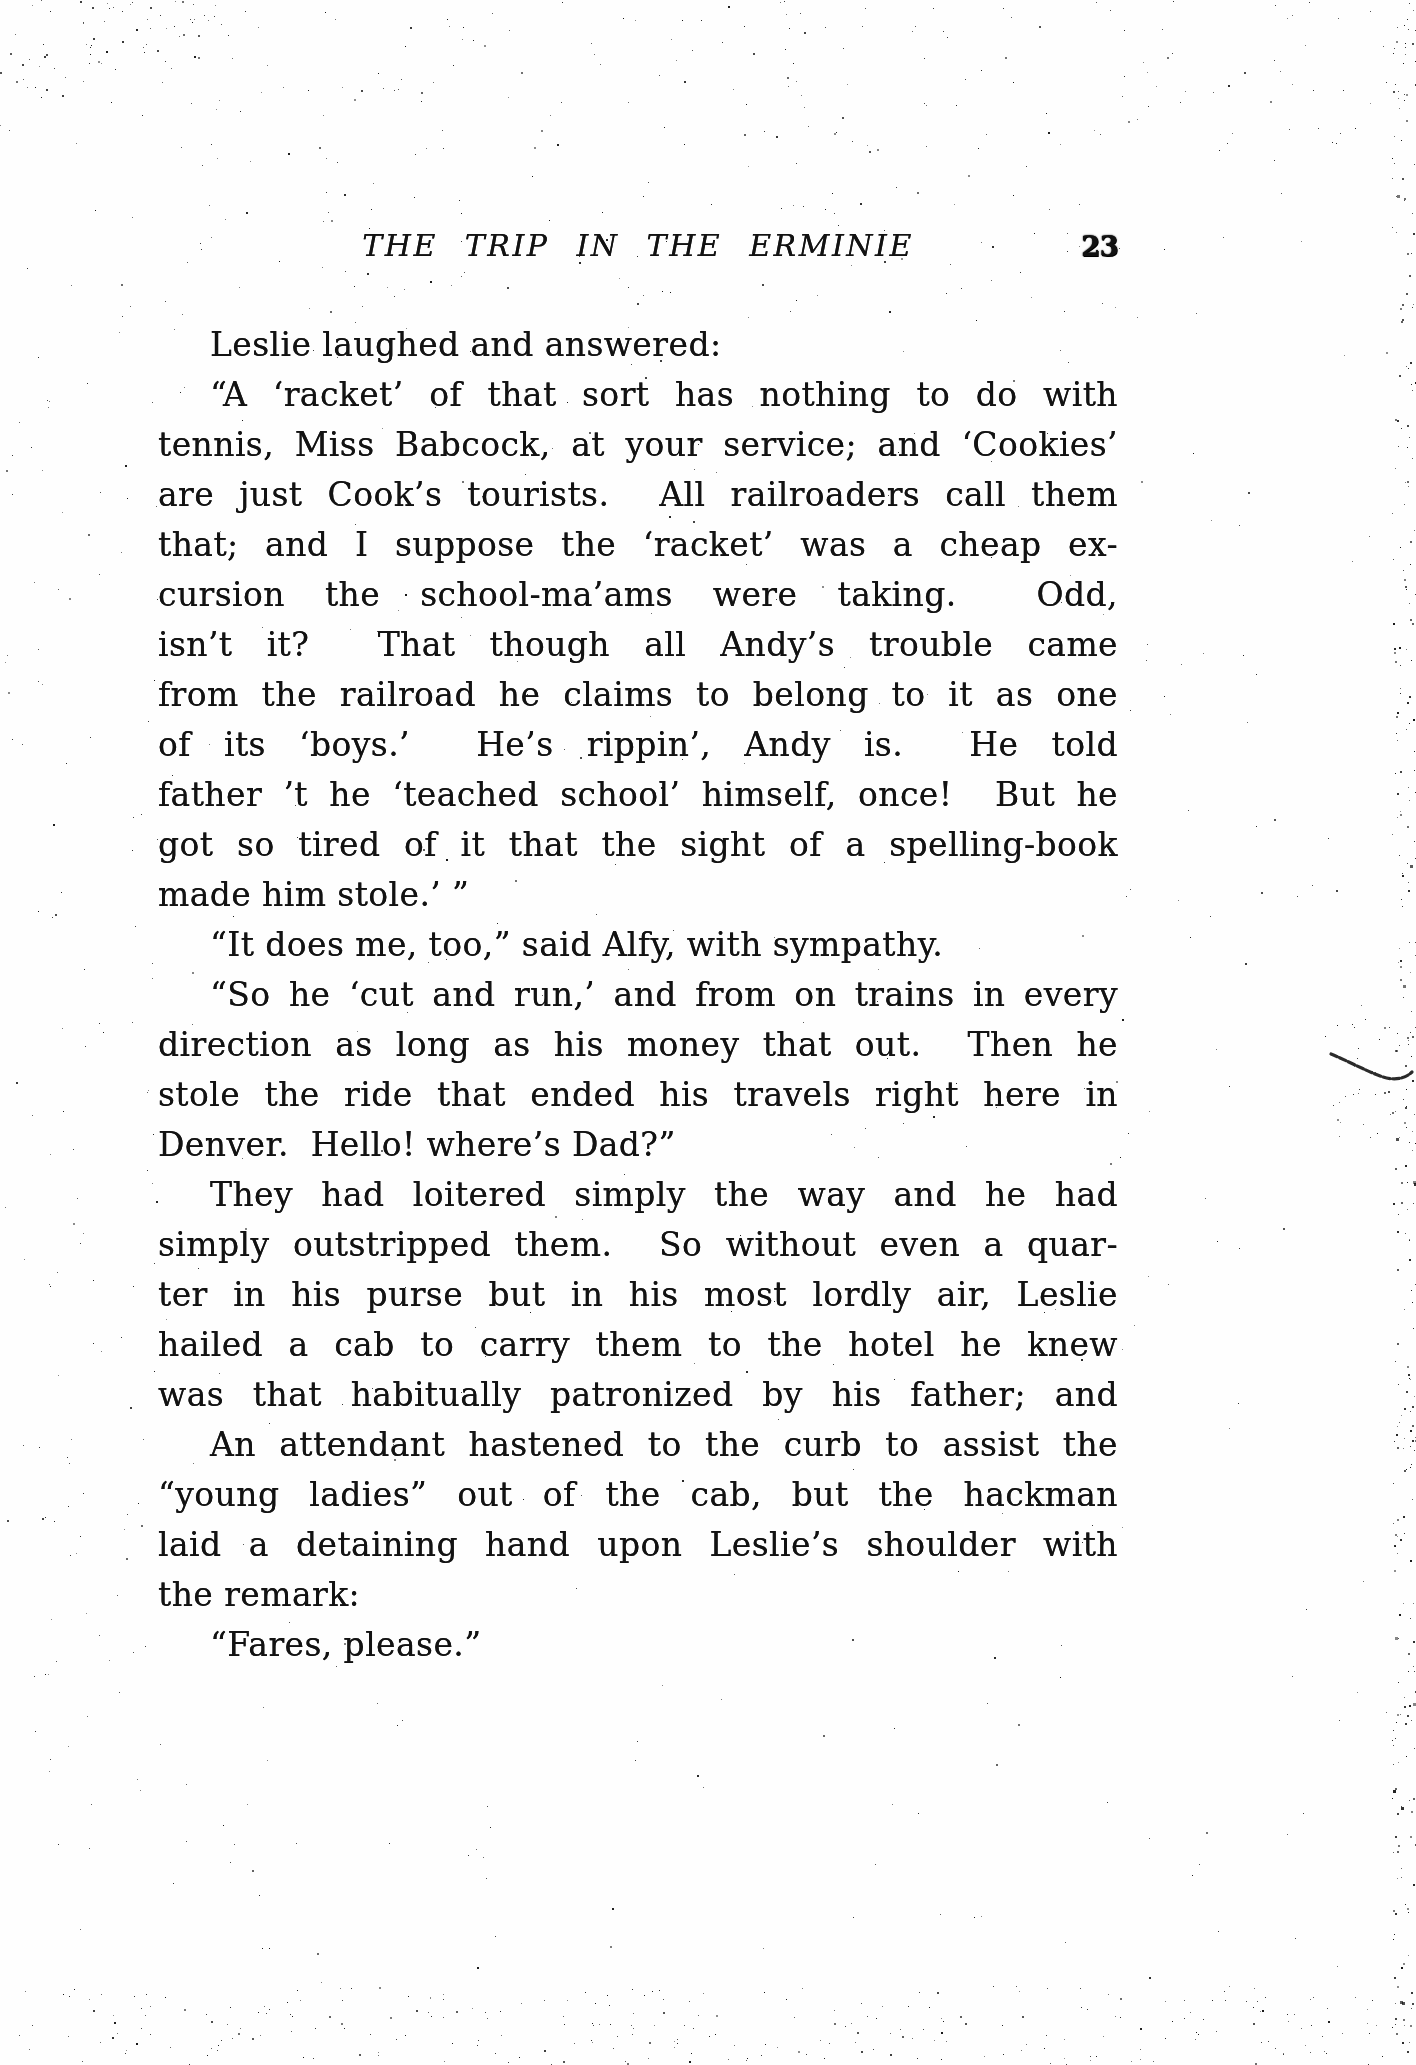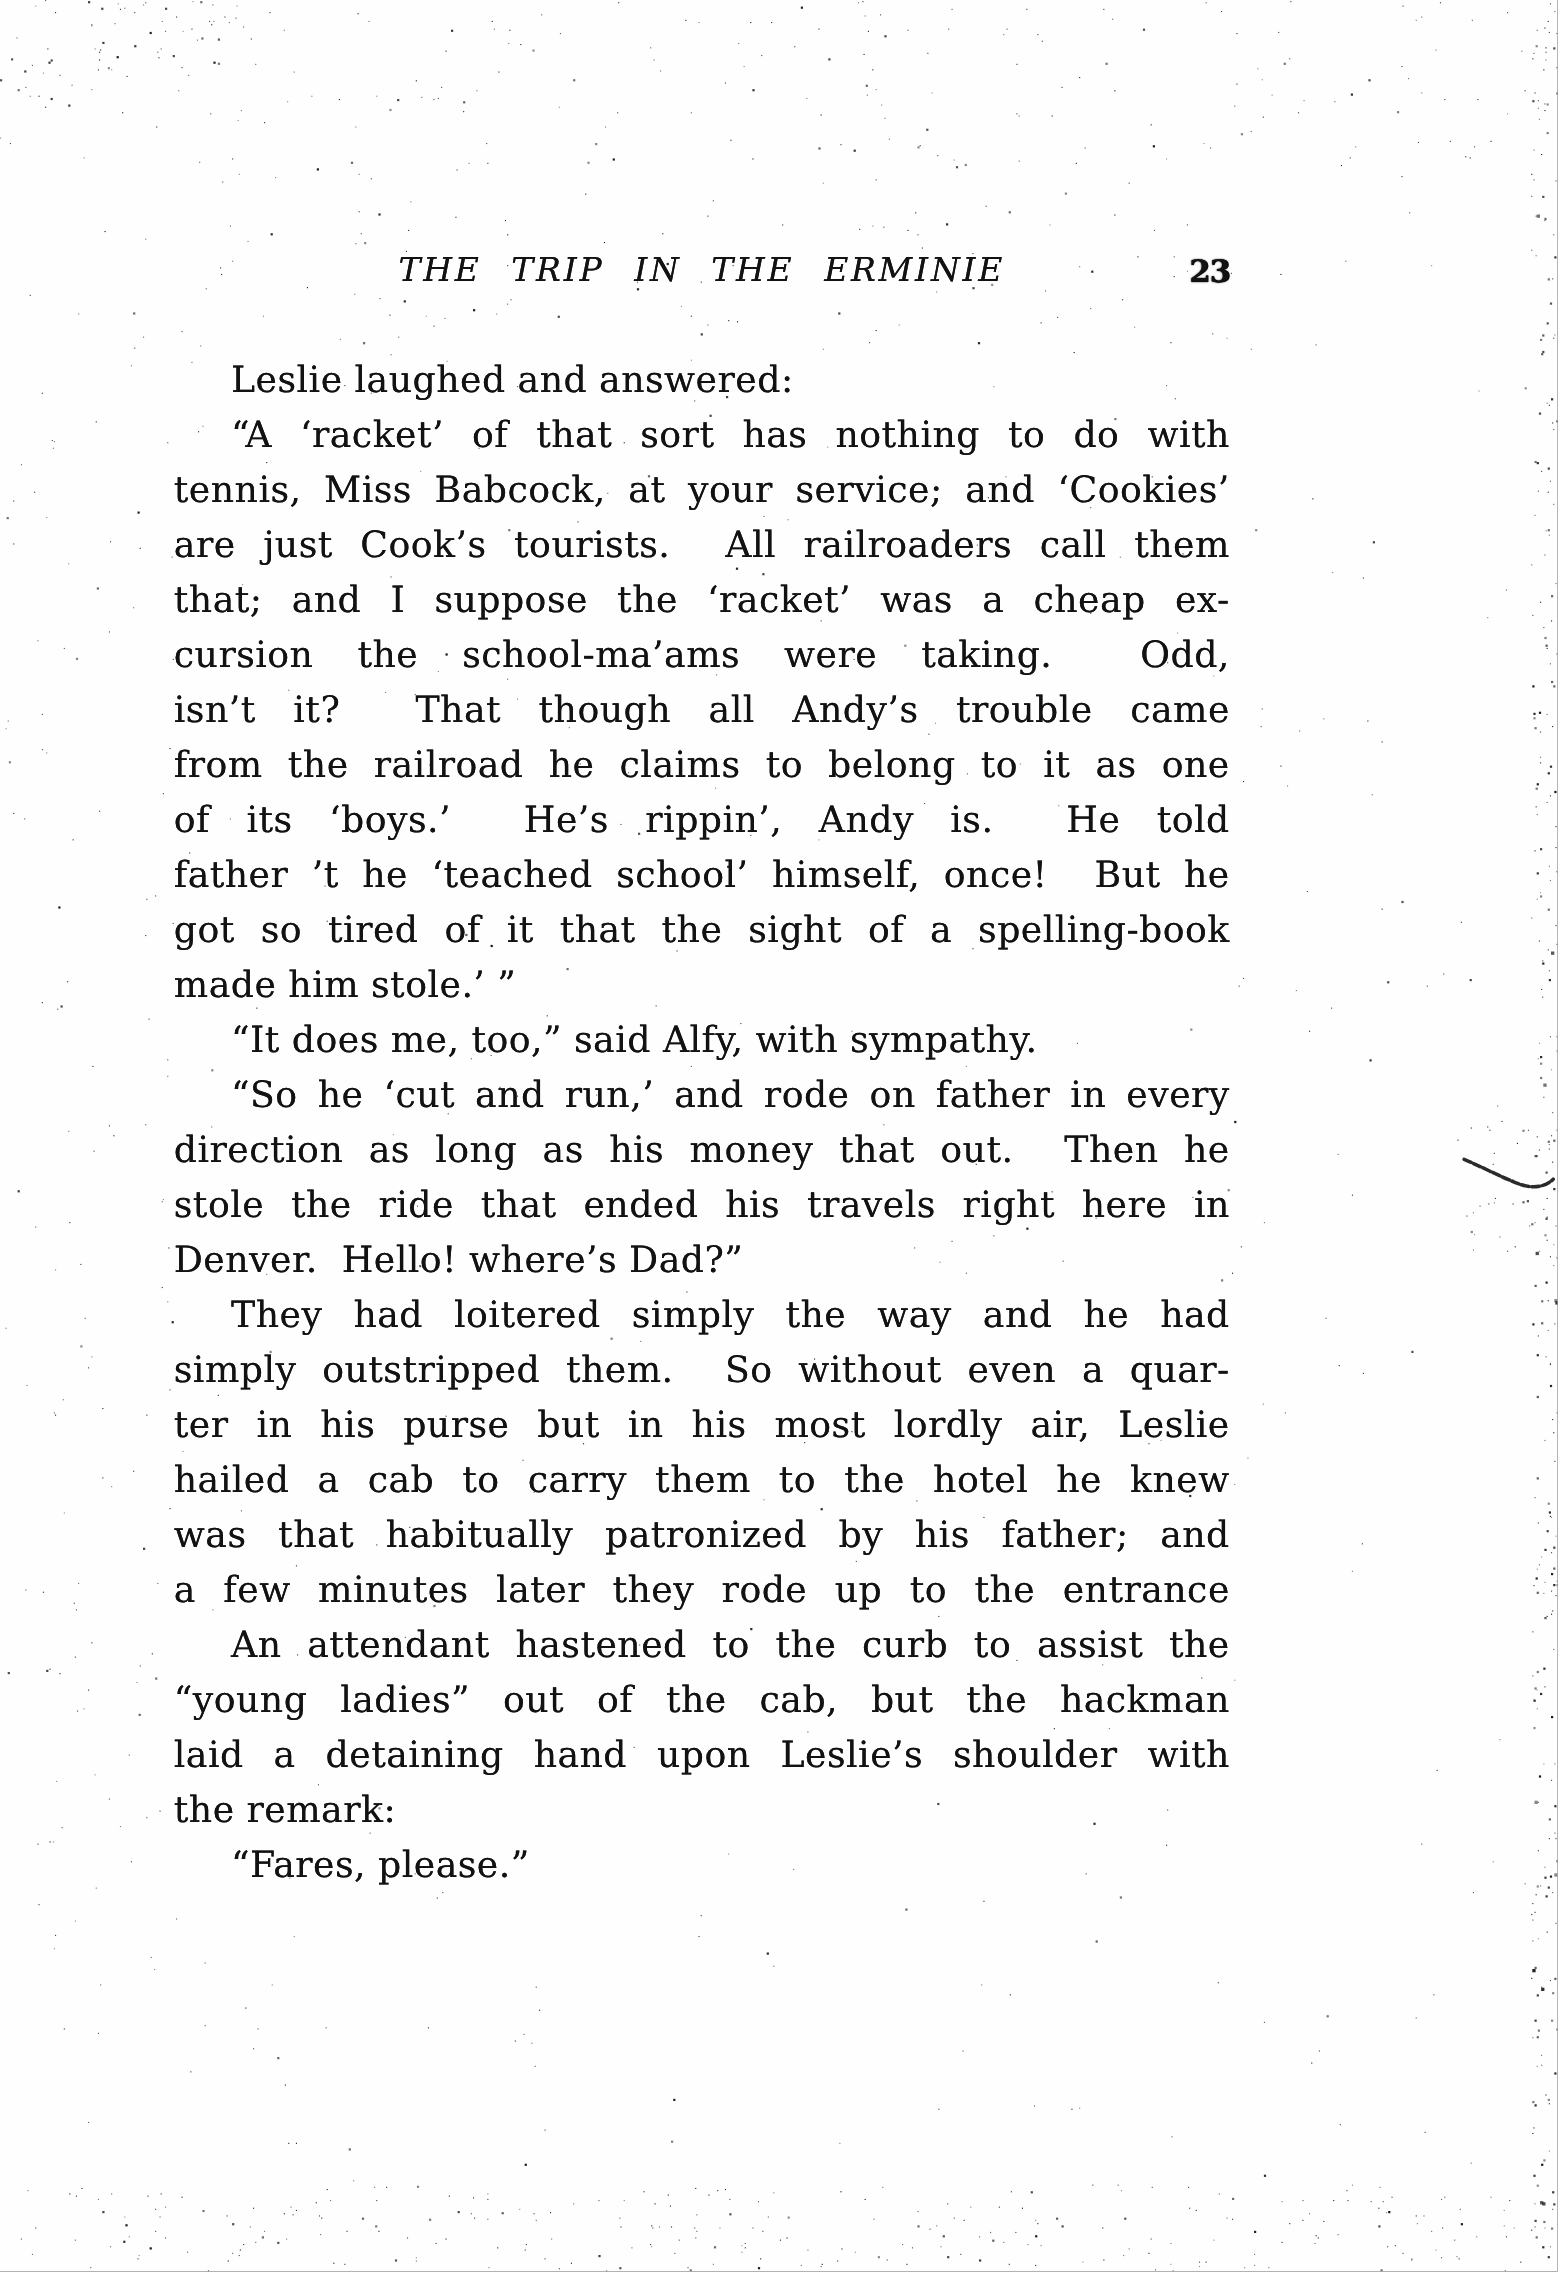--- a/index.html
+++ b/index.html
@@ -1499,30 +1499,29 @@
         <div class="line">are just Cook’s tourists.  All railroaders call them</div>
         <div class="line">that; and I suppose the ‘racket’ was a cheap ex-</div>
         <div class="line">cursion the school-ma’ams were taking.  Odd,</div>
         <div class="line">isn’t it?  That though all Andy’s trouble came</div>
         <div class="line">from the railroad he claims to belong to it as one</div>
         <div class="line">of its ‘boys.’  He’s rippin’, Andy is.  He told</div>
         <div class="line">father ’t he ‘teached school’ himself, once!  But he</div>
         <div class="line">got so tired of it that the sight of a spelling-book</div>
         <div class="line end">made him stole.’ ”</div>
         <div class="line indent end">“It does me, too,” said Alfy, with sympathy.</div>
-        <div class="line indent">“So he ‘cut and run,’ and rode on father in every</div>
+        <div class="line indent">“So he ‘cut and run,’ and from on trains in every</div>
         <div class="line">direction as long as his money that out.  Then he</div>
         <div class="line">stole the ride that ended his travels right here in</div>
         <div class="line end">Denver.  Hello! where’s Dad?”</div>
         <div class="line indent">They had loitered simply the way and he had</div>
         <div class="line">simply outstripped them.  So without even a quar-</div>
         <div class="line">ter in his purse but in his most lordly air, Leslie</div>
         <div class="line">hailed a cab to carry them to the hotel he knew</div>
         <div class="line">was that habitually patronized by his father; and</div>
-        <div class="line">a few minutes later they rode up to the entrance</div>
         <div class="line indent">An attendant hastened to the curb to assist the</div>
         <div class="line">“young ladies” out of the cab, but the hackman</div>
         <div class="line">laid a detaining hand upon Leslie’s shoulder with</div>
         <div class="line end">the remark:</div>
         <div class="line indent end">“Fares, please.”</div>
       </div>
   </div>
 
   <svg class="squiggle" width="90" height="46" viewBox="0 0 90 46">
     <path d="M3,6 C20,13 38,23 55,29 C66,32.5 77,31 84,24" fill="none" stroke="#141414" stroke-width="3.2" stroke-linecap="round" stroke-dasharray="7 2.5" opacity="0.9"></path>

